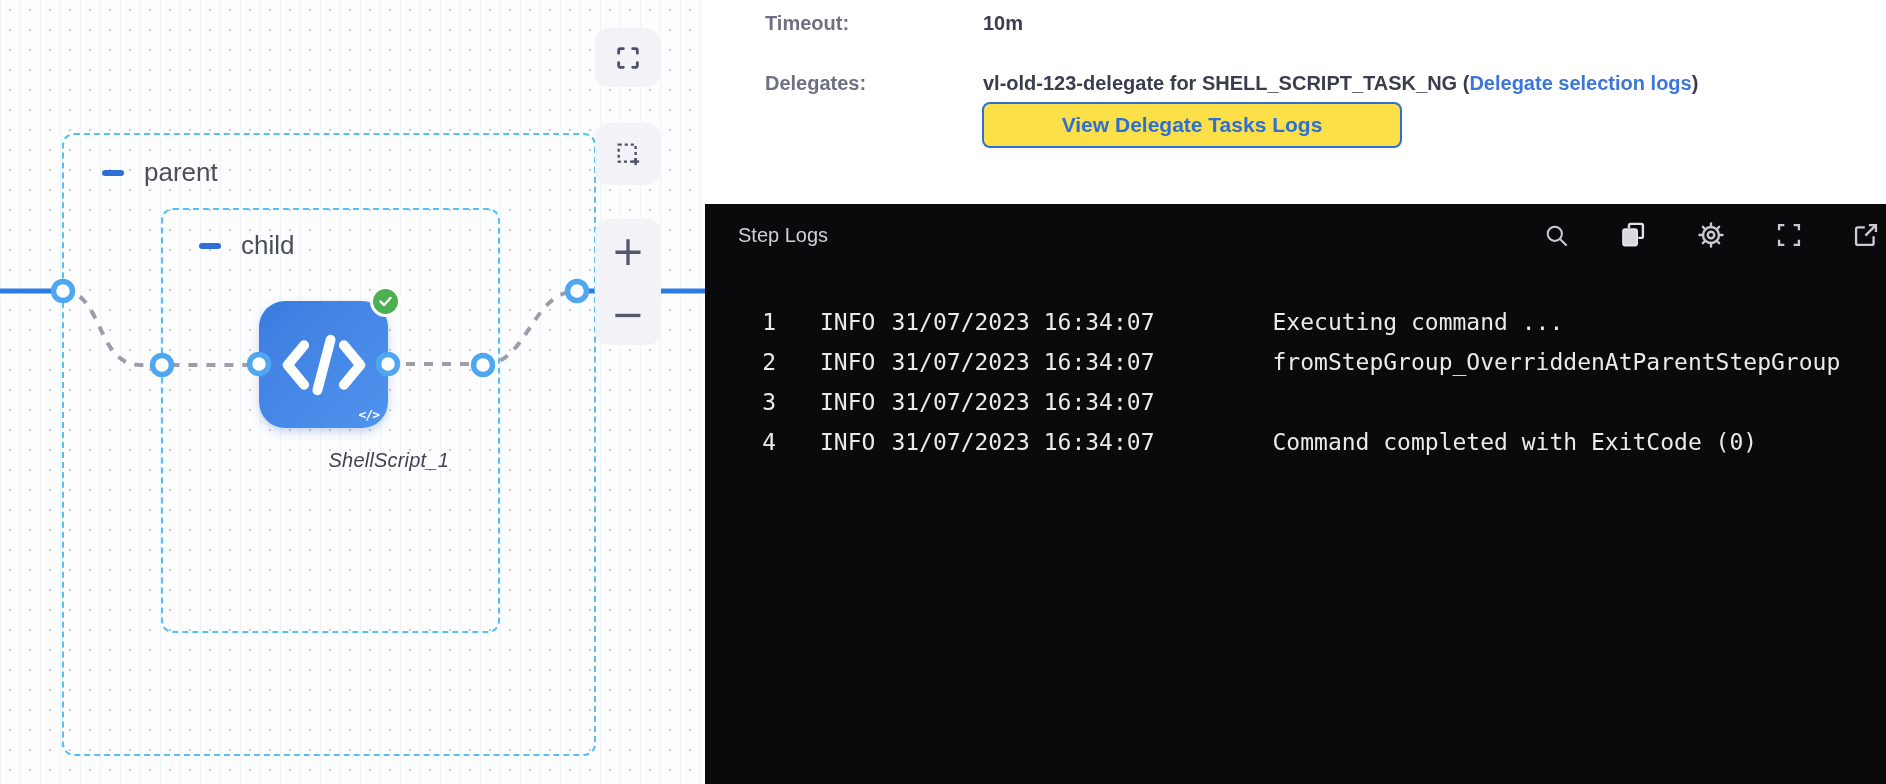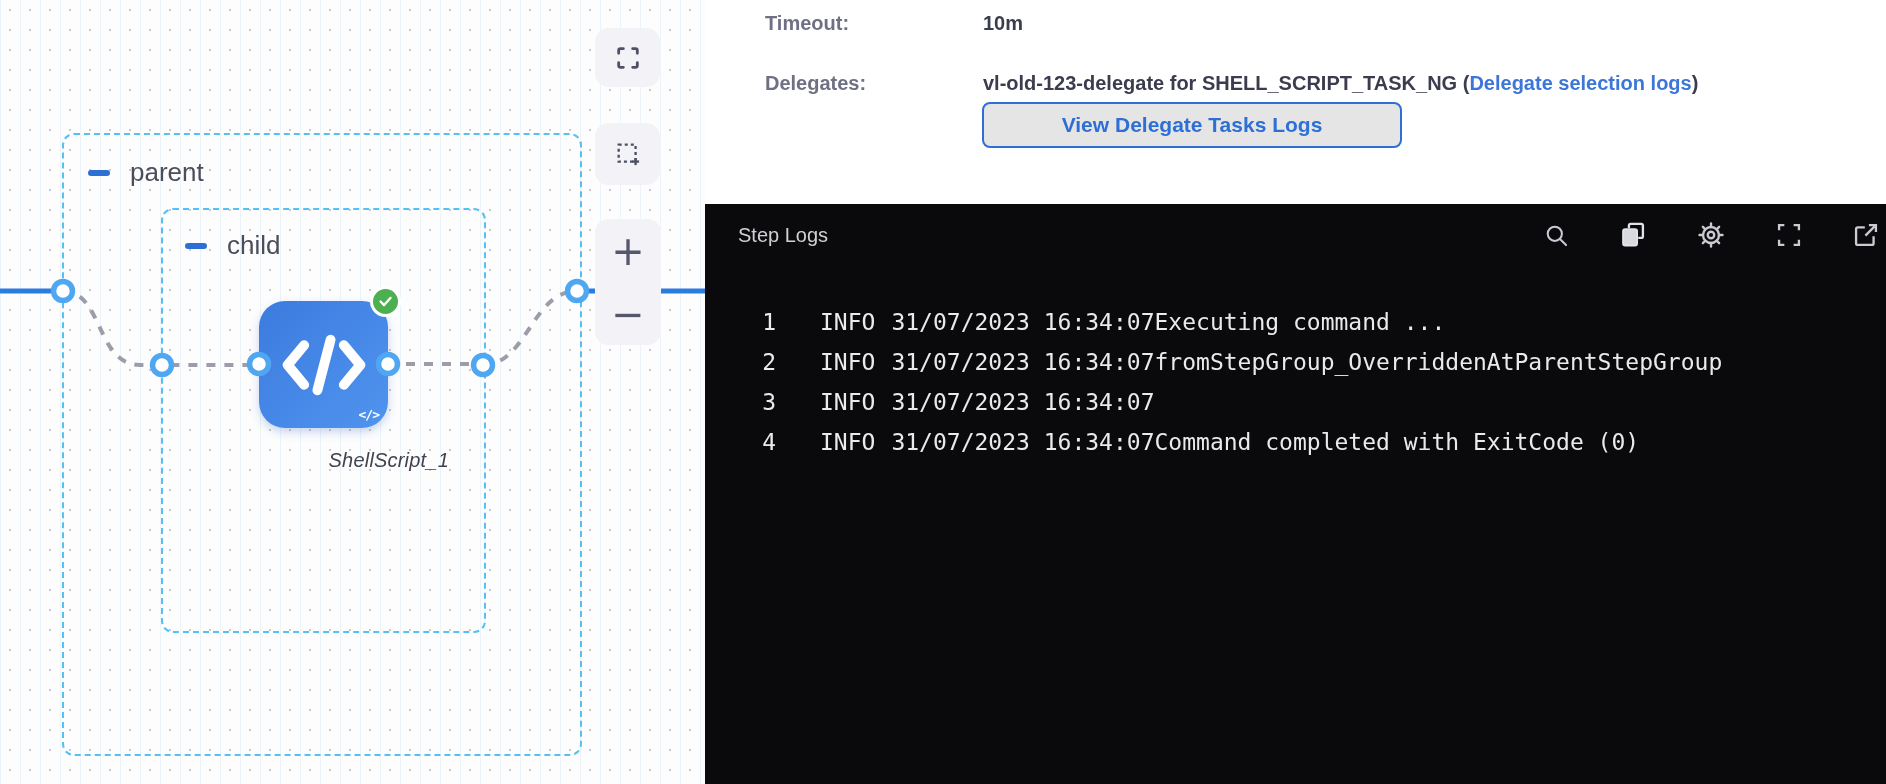--- a/index.html
+++ b/index.html
@@ -11,21 +11,21 @@
     background-color:#fdfdfe;
     background-image:
       radial-gradient(circle,#c7c9d3 1.4px, rgba(0,0,0,0) 1.5px),
       linear-gradient(to right, rgba(140,200,235,0.16) 1px, rgba(0,0,0,0) 1px);
     background-size:20px 20px,20px 20px;
     border-right:1px solid #e5e6ec;
   }
   .edges,.ports{position:absolute;left:0;top:0;width:705px;height:784px;pointer-events:none;}
   .edges{z-index:1;} .ports{z-index:4;}
 
-  .group{position:absolute;border:2px dashed #57c0f2;border-radius:12px;z-index:2;}
+  .group{position:absolute;border:2px dashed #57c0f2;border-radius:12px;z-index:2;padding-left:14px;}
   .group-parent{left:62px;top:133px;width:516px;height:619px;}
   .group-child{left:161px;top:208px;width:321px;height:421px;}
   .group-head{display:flex;align-items:center;}
   .group-parent .group-head{margin:22px 0 0 24px;}
   .group-child .group-head{margin:20px 0 0 22px;}
   .collapse-btn{width:22px;height:6px;border-radius:3px;background:#2e6fd6;border:none;padding:0;cursor:pointer;}
   .group-label{margin-left:20px;font-size:26px;color:#4b4d5a;}
 
   .node{
     position:absolute;left:259px;top:301px;width:129px;height:127px;border-radius:26px;
@@ -61,37 +61,37 @@
     font-family:"DejaVu Sans",sans-serif;padding:0;height:46px;display:flex;align-items:center;}
 
   
   .details{position:absolute;left:705px;top:0;width:1181px;height:204px;background:#ffffff;}
   .detail-label{position:absolute;left:60px;font-size:20px;font-weight:600;color:#6f7083;}
   .detail-value{position:absolute;left:278px;font-size:20px;font-weight:bold;color:#3b3d4e;white-space:nowrap;}
   .row-timeout-label{top:12px;} .row-timeout-value{top:12px;}
   .row-delegates-label{top:72px;text-align:center;} .row-delegates-value{top:72px;}
   .link{color:#3b76d8;font-weight:bold;text-decoration:none;cursor:pointer;}
   .delegate-btn{
-    position:absolute;left:277px;top:102px;width:420px;height:46px;background:#e5e5e5;
+    position:absolute;left:277px;top:102px;width:420px;height:46px;background:#fde047;
     border:2px solid #2e6fd6;border-radius:8px;color:#2e6fd6;font-size:21px;font-weight:600;
     font-family:"Liberation Sans","DejaVu Sans",sans-serif;cursor:pointer;
   }
 
   
   .console{position:absolute;left:705px;top:204px;width:1181px;height:580px;background:#0a0a0d;color:#eaeaec;}
   .console-header{display:flex;align-items:center;height:62px;padding:0 6px 0 33px;}
   .console-title{font-size:20px;color:#cfd0d4;}
   .console-icons{margin-left:auto;display:flex;align-items:center;gap:49px;}
   .icon-btn{background:none;border:none;padding:0;cursor:pointer;display:flex;align-items:center;justify-content:center;}
   .log-lines{padding-top:36px;font-family:"DejaVu Sans Mono","Liberation Mono",monospace;font-size:23px;}
   .log-row{display:flex;height:40px;align-items:center;white-space:pre;}
   .log-num{width:71px;text-align:right;flex:none;}
   .log-level{margin-left:44px;flex:none;text-align:right;}
   .log-time{margin-left:16px;flex:none;}
-  .log-msg{flex:none;}
+  .log-msg{margin-left:118px;flex:none;}
 </style>
 </head>
 <body>
 
 <div class="app">
 
   <div class="canvas">
 
     <svg class="edges" viewBox="0 0 705 784">
       <path d="M0 291 H63" stroke="#2c7ce0" stroke-width="5" fill="none"></path>

